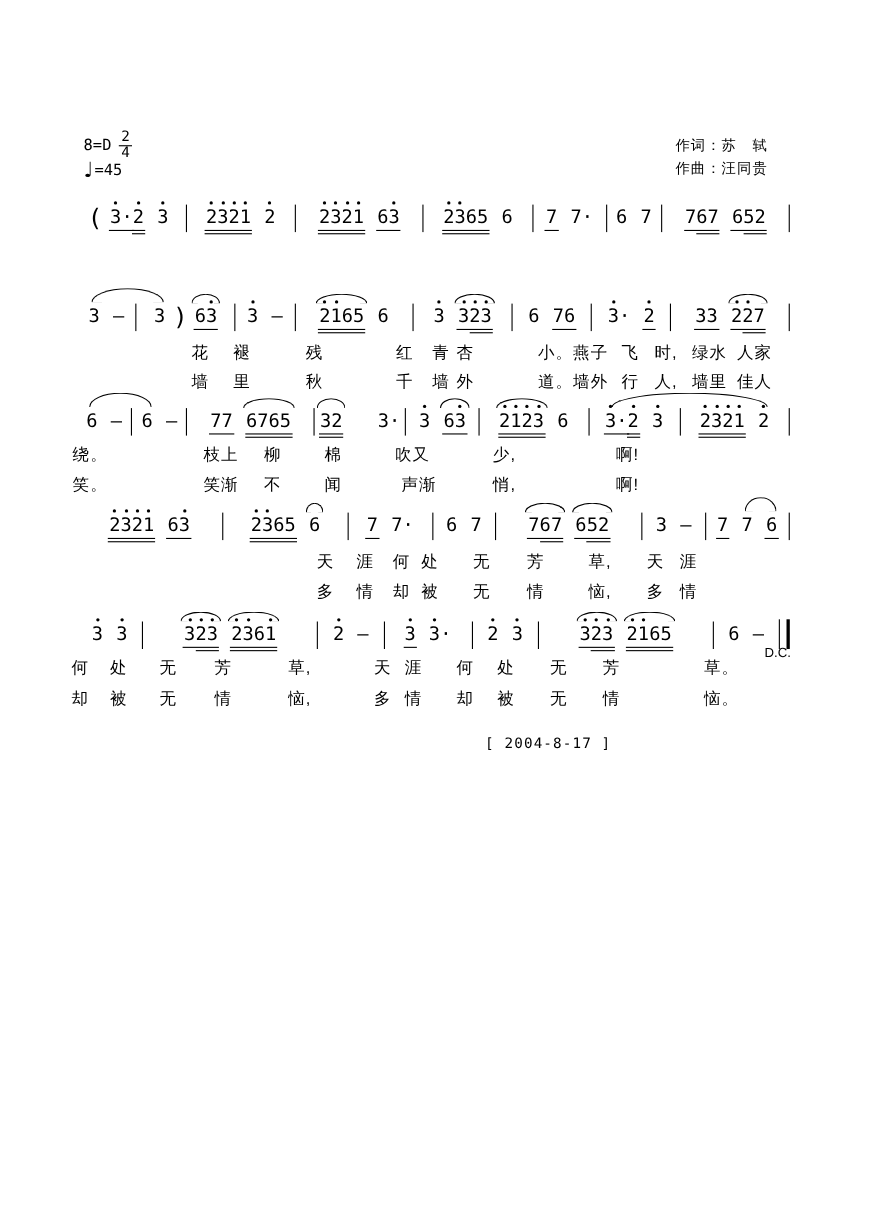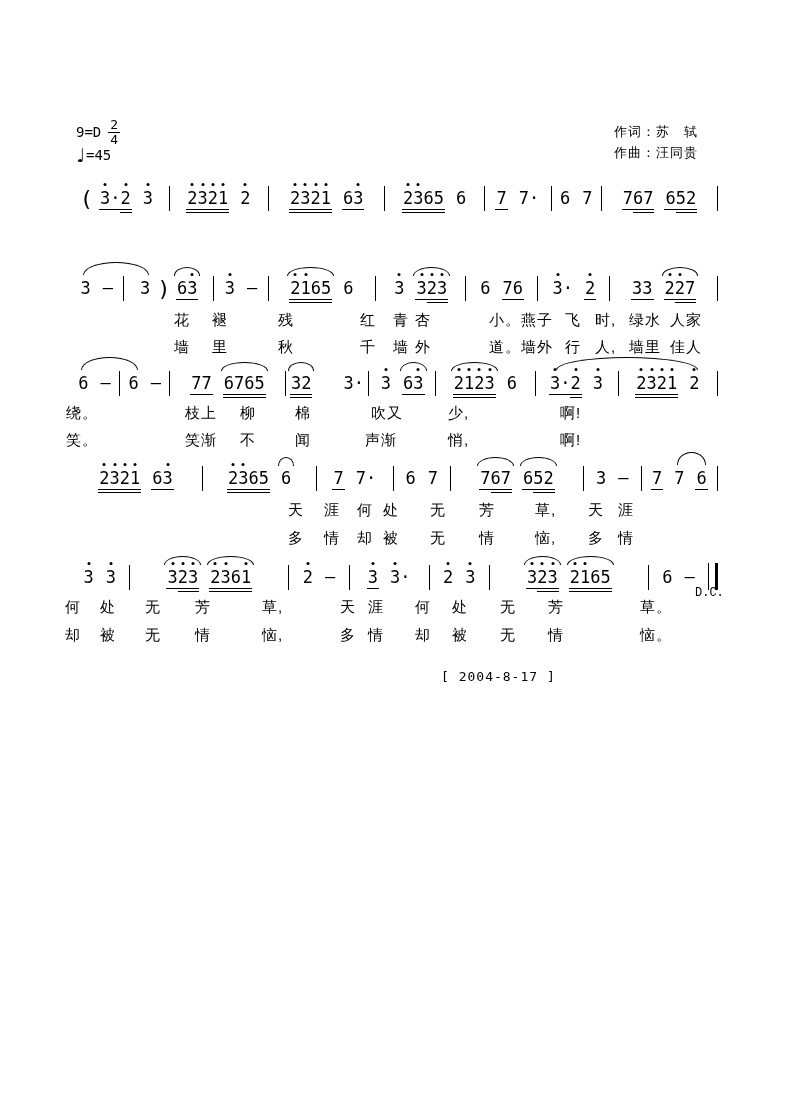--- a/index.html
+++ b/index.html
@@ -30,32 +30,32 @@
              font-family:"DejaVu Sans",sans-serif;}
   .d{position:relative;display:inline-block;}
   .od{position:absolute;left:50%;top:-6px;width:3px;height:3px;border-radius:50%;background:#000;
       transform:translateX(-50%);}
   .ln{position:absolute;right:-1px;height:1px;background:#000;}
   .arc{position:absolute;left:-3px;right:-3px;top:-12px;height:8px;border:1px solid #000;
        border-bottom:none;border-radius:50% 50% 0 0 / 100% 100% 0 0;}
   .tie{position:absolute;height:12px;border:1px solid #000;border-bottom:none;
        border-radius:50% 50% 0 0 / 100% 100% 0 0;}
   .lyric{position:absolute;font-size:15px;letter-spacing:1px;white-space:nowrap;}
-  .dc{position:absolute;left:695px;top:586px;font-size:12px;font-family:Liberation Mono, monospace;}
+  .dc{position:absolute;left:695px;top:586px;font-size:12px;font-family:Liberation Sans, sans-serif;}
   .date{position:absolute;left:441px;top:669px;font-size:13px;letter-spacing:1px;
         font-family:"DejaVu Sans Mono",monospace;}
 </style>
 </head>
 <body>
 
 <div class="page">
 
   <div class="keyblock">
     <div class="keyline">
-      <span>9=D</span>
+      <span>8=D</span>
       <span class="frac">
         <span class="num">2</span>
         <span class="den">4</span>
       </span>
     </div>
     <div class="tempoline">
       <span class="notechar">♩</span>
       <span>=45</span>
     </div>
   </div>
@@ -219,21 +219,21 @@
           </span>
           <span class="bar"></span>
         </div>
         <div class="tie" style="left: 11.4344px; width: 54.3344px; top: -14px;"></div>
         <div class="tie" style="left: 486.166px; width: 140.166px; top: -14px;"></div>
       </div>
       <span class="lyric" style="left: 66px; top: 404px;">绕。</span>
       <span class="lyric" style="left: 185px; top: 404px;">枝上</span>
       <span class="lyric" style="left: 240px; top: 404px;">柳</span>
       <span class="lyric" style="left: 295px; top: 404px;">棉</span>
-      <span class="lyric" style="left: 371px; top: 404px;">吹又</span>
+      <span class="lyric" style="left: 359px; top: 404px;">吹又</span>
       <span class="lyric" style="left: 448px; top: 404px;">少,</span>
       <span class="lyric" style="left: 560px; top: 404px;">啊!</span>
       <span class="lyric" style="left: 66px; top: 431px;">笑。</span>
       <span class="lyric" style="left: 185px; top: 431px;">笑渐</span>
       <span class="lyric" style="left: 240px; top: 431px;">不</span>
       <span class="lyric" style="left: 295px; top: 431px;">闻</span>
       <span class="lyric" style="left: 365px; top: 431px;">声渐</span>
       <span class="lyric" style="left: 448px; top: 431px;">悄,</span>
       <span class="lyric" style="left: 560px; top: 431px;">啊!</span>
       <div class="system" style="top: 466px;">

